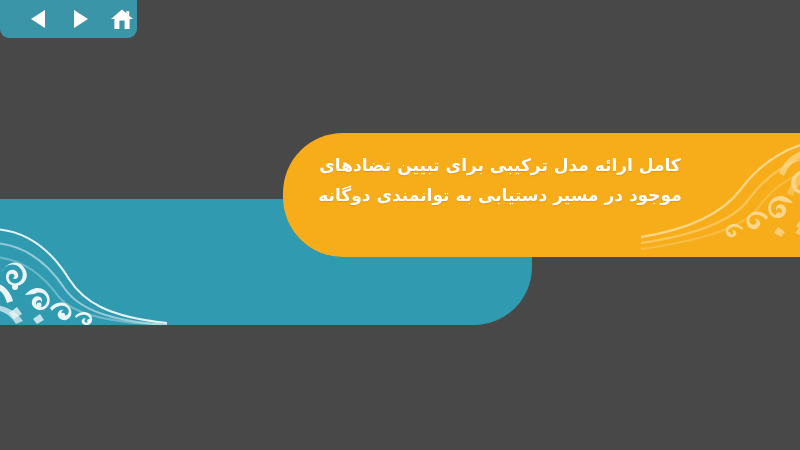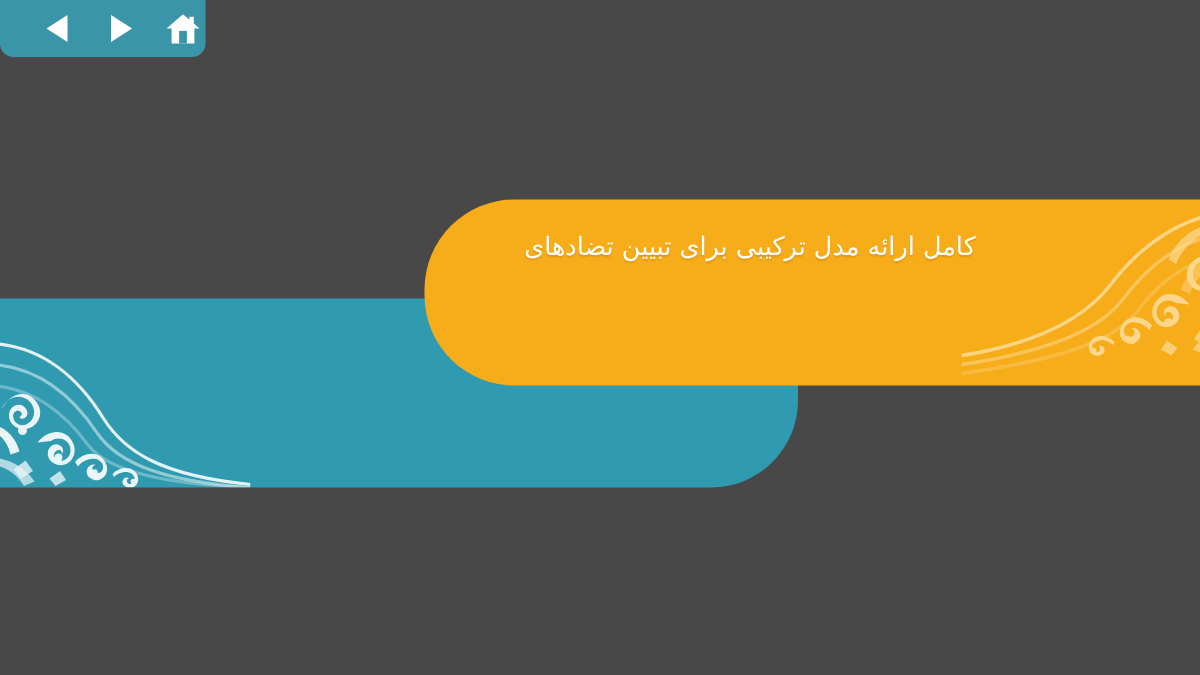--- a/index.html
+++ b/index.html
@@ -88,21 +88,21 @@
   #title-text {
     position: absolute;
     left: 300px;
     top: 150px;
     width: 400px;
     text-align: center;
     direction: rtl;
     color: #FFFFFF;
     font-size: 17px;
     line-height: 30px;
-    font-weight: normal;
+    font-weight: bold;
     letter-spacing: 0px;
     z-index: 5;
     text-shadow: 0 1px 1px rgba(120,70,0,0.18);
   }
   .title-line { display: block; white-space: nowrap; }
 </style>
 </head>
 <body>
 
 <div id="teal-banner">
@@ -150,20 +150,21 @@
       <path d="M144,99 l-7,-5 l-4,6 l7,4 z" opacity="0.8"></path>
       <path d="M182,84 c-12,1 -22,7 -28,16 l7,3 c5,-8 12,-13 21,-14 z" opacity="0.7"></path>
       <path d="M160,18 c-10,4 -18,12 -22,22 l5,3 c4,-9 10,-16 19,-20 z" opacity="0.75"></path>
       <path d="M178,30 c-14,5 -26,16 -32,30 l6,3 c5,-12 15,-22 28,-27 z" opacity="0.5"></path>
     </g>
   </svg>
 </div>
 
 <div id="title-text">
   <span class="title-line">کامل ارائه مدل ترکیبی برای تبیین تضادهای</span>
+  <span class="title-line">موجود در مسیر دستیابی به توانمندی دوگانه</span>
 </div>
 
 <div id="nav-bar">
   <div class="nav-btn">
     <span>
       <svg width="17" height="20" viewBox="0 0 17 20">
         <polygon points="15,1 15,19 1,10" fill="#FFFFFF"></polygon>
       </svg>
     </span>
   </div>

